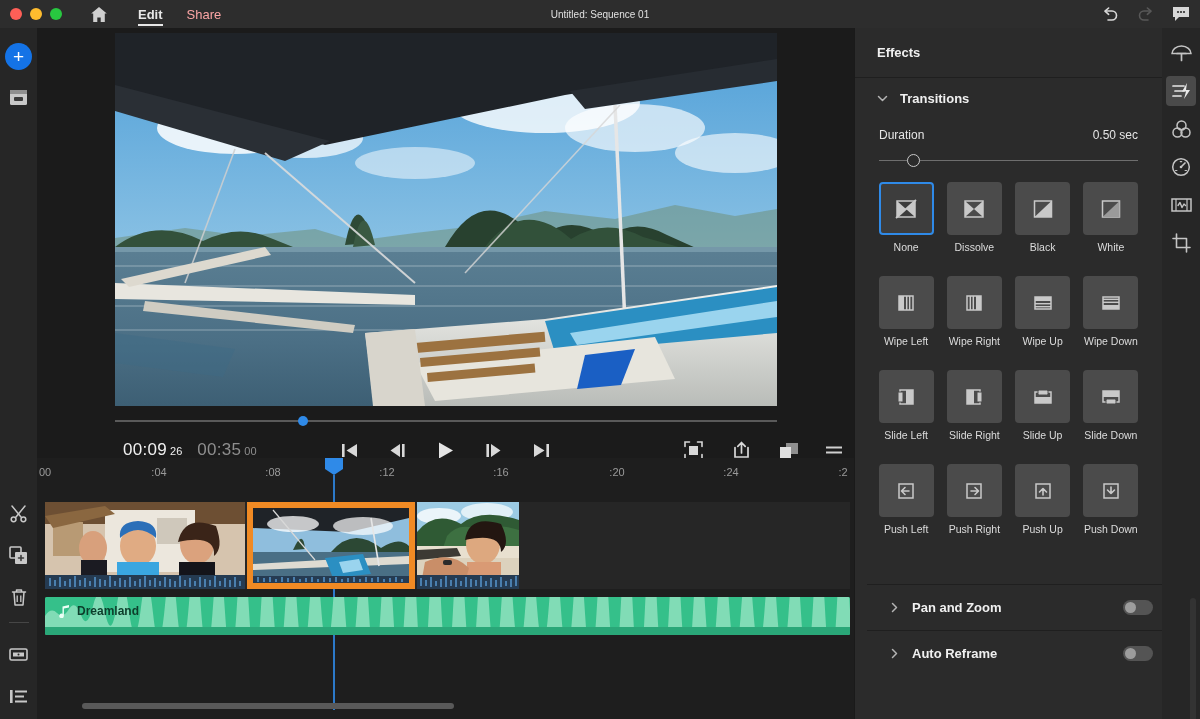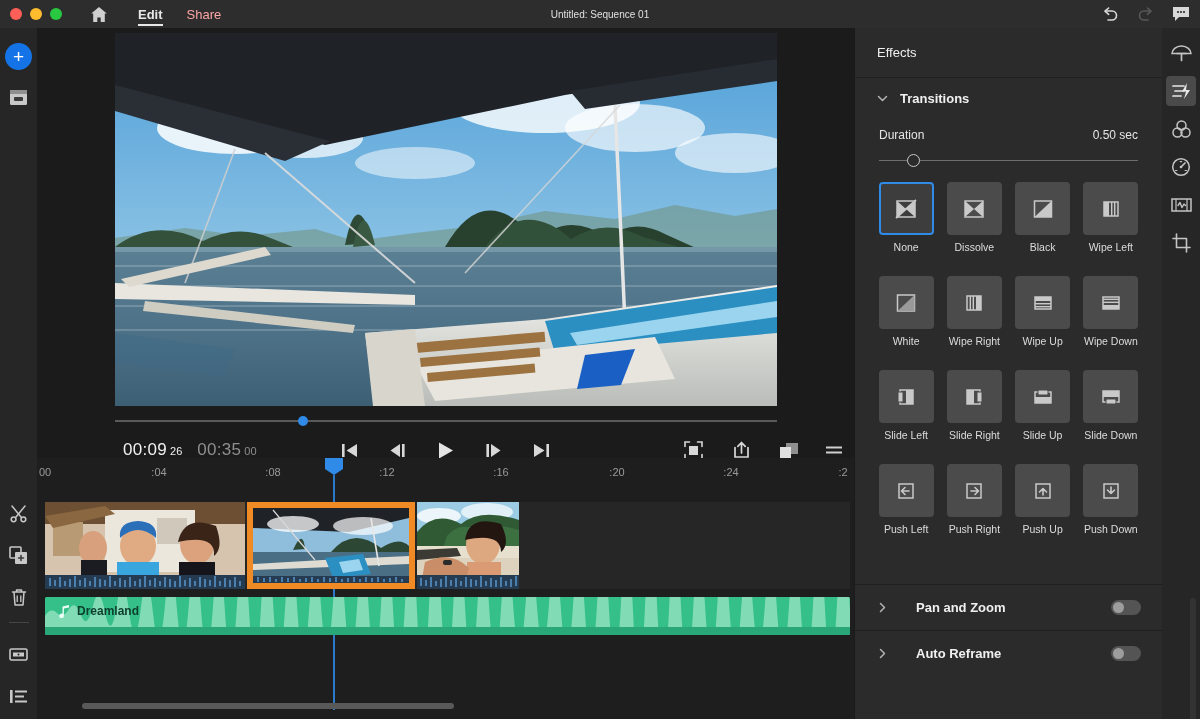--- a/index.html
+++ b/index.html
@@ -155,21 +155,21 @@
     background: #595959; border-radius: 3px;
   }
 
   
   .panel {
     position: absolute; top: 28px; left: 854px; width: 308px; height: 691px;
     background: #2b2b2b; border-left: 1px solid #1a1a1a;
   }
   .panel-header {
     height: 50px; display: flex; align-items: center; padding-left: 22px;
-    font-size: 13px; font-weight: 400; color: #f0f0f0;
+    font-size: 13px; font-weight: 700; color: #f0f0f0;
     border-bottom: 1px solid #1f1f1f;
   }
   .section-head {
     height: 40px; display: flex; align-items: center; gap: 12px; padding-left: 22px;
     font-size: 13px; font-weight: 700; color: #f0f0f0;
   }
   .chev { width: 11px; height: 11px; display: inline-block; }
   .duration-row {
     display: flex; justify-content: space-between; align-items: center;
     padding: 0 24px; margin-top: 10px;
@@ -189,24 +189,24 @@
   }
   .tile { display: flex; flex-direction: column; align-items: center; }
   .tile-box {
     width: 55px; height: 53px; border-radius: 4px; background: #4b4b4b;
     display: flex; align-items: center; justify-content: center;
     border: 2px solid transparent;
   }
   .tile.sel .tile-box { border-color: #2f8ae8; background: #3d3d3d; }
   .tile-label { font-size: 10.5px; color: #dcdcdc; margin: 6px 0 16px; text-align: center; }
   .accordion {
-    position: absolute; left: 0; width: 308px;
+    position: absolute; left: 12px; width: 308px;
     border-top: 1px solid #1f1f1f;
     height: 46px; display: flex; align-items: center; padding: 0 22px;
-    gap: 28px; font-size: 13px; font-weight: 700; color: #f0f0f0;
+    gap: 12px; font-size: 13px; font-weight: 700; color: #f0f0f0;
   }
   .acc-pz { bottom: 89px; }
   .acc-ar { bottom: 43px; }
   .toggle {
     position: absolute; right: 22px; width: 30px; height: 15px;
     border-radius: 8px; background: #545454;
   }
   .toggle::after {
     content: ''; position: absolute; top: 2px; left: 2px;
     width: 11px; height: 11px; border-radius: 50%; background: #9d9d9d;
@@ -718,37 +718,37 @@
               <rect x="2.5" y="2" width="17" height="16" fill="none" stroke="#c9c9c9" stroke-width="1.5"></rect>
               <path d="M19.5 2 19.5 18 2.5 18z" fill="#c9c9c9"></path>
             </svg>
         </div>
         <div class="tile-label">Black</div>
       </div>
 
       <div class="tile">
         <div class="tile-box">
           <svg width="22" height="20" viewBox="0 0 22 20">
+              <rect x="2.5" y="2" width="17" height="16" fill="none" stroke="#c9c9c9" stroke-width="1.5"></rect>
+              <path d="M19.5 2 19.5 18 2.5 18z" fill="#9a9a9a"></path>
+            </svg>
+        </div>
+        <div class="tile-label">White</div>
+      </div>
+
+      <div class="tile">
+        <div class="tile-box">
+          <svg width="22" height="20" viewBox="0 0 22 20">
               <rect x="4" y="3" width="14" height="14" fill="none" stroke="#c9c9c9" stroke-width="1.5"></rect>
               <rect x="4" y="3" width="5" height="14" fill="#c9c9c9"></rect>
               <rect x="11" y="3" width="1.4" height="14" fill="#c9c9c9"></rect>
               <rect x="14" y="3" width="1.4" height="14" fill="#c9c9c9"></rect>
             </svg>
         </div>
         <div class="tile-label">Wipe Left</div>
-      </div>
-
-      <div class="tile">
-        <div class="tile-box">
-          <svg width="22" height="20" viewBox="0 0 22 20">
-              <rect x="2.5" y="2" width="17" height="16" fill="none" stroke="#c9c9c9" stroke-width="1.5"></rect>
-              <path d="M19.5 2 19.5 18 2.5 18z" fill="#9a9a9a"></path>
-            </svg>
-        </div>
-        <div class="tile-label">White</div>
       </div>
 
       <div class="tile">
         <div class="tile-box">
           <svg width="22" height="20" viewBox="0 0 22 20">
               <rect x="4" y="3" width="14" height="14" fill="none" stroke="#c9c9c9" stroke-width="1.5"></rect>
               <rect x="13" y="3" width="5" height="14" fill="#c9c9c9"></rect>
               <rect x="9.6" y="3" width="1.4" height="14" fill="#c9c9c9"></rect>
               <rect x="6.6" y="3" width="1.4" height="14" fill="#c9c9c9"></rect>
             </svg>

